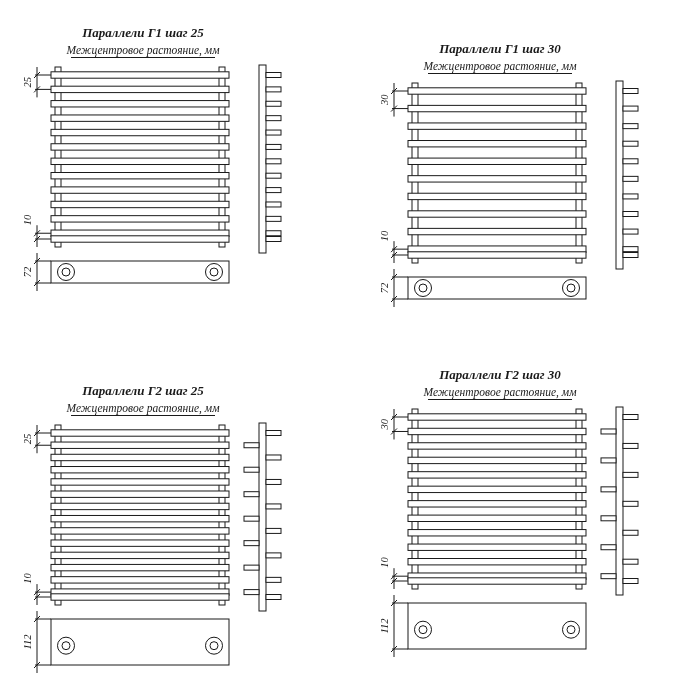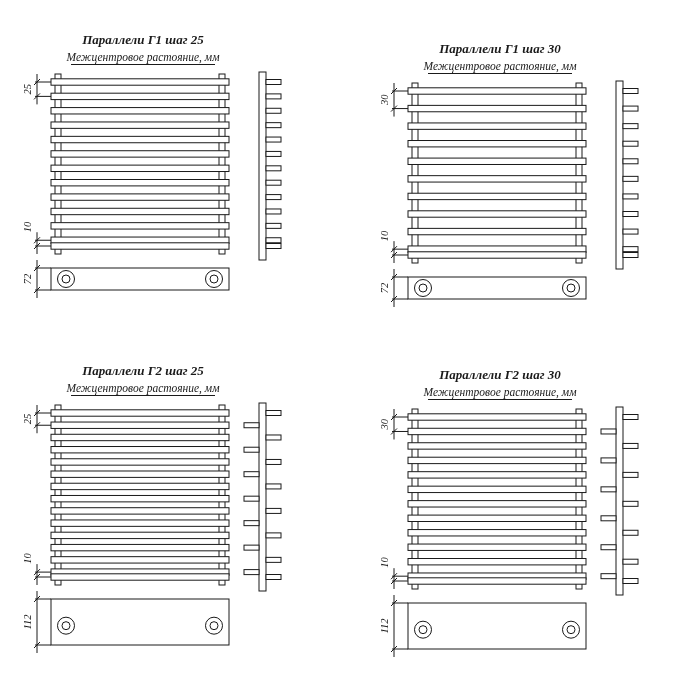--- a/index.html
+++ b/index.html
@@ -7,21 +7,21 @@
        font-family:"Liberation Serif",serif;}
   .panel{position:absolute;width:350px;height:325px;}
   svg text{fill:#1a1a1a;}
   .title{font:italic bold 13px "Liberation Serif",serif;}
   .subtitle{font:italic 11.5px "Liberation Serif",serif;}
   .dim{font:italic 10.5px "Liberation Serif",serif;}
 </style>
 </head>
 <body>
 
-<div class="panel" style="left:15px;top:19px">
+<div class="panel" style="left:15px;top:12px">
   <svg width="350" height="325" viewBox="0 0 350 325">
     <text class="title" x="128" y="25" text-anchor="middle">Параллели Г1 шаг 25</text>
     <text class="subtitle" x="128" y="42" text-anchor="middle">Межцентровое растояние, мм</text>
     <g>
         <line x1="56" y1="45.5" x2="200" y2="45.5" stroke="#1a1a1a" stroke-width="1"></line>
         <g>
           <rect x="40" y="55" width="6" height="180" fill="#fff" stroke="#1a1a1a" stroke-width="1"></rect>
           <rect x="204" y="55" width="6" height="180" fill="#fff" stroke="#1a1a1a" stroke-width="1"></rect>
           <rect x="36" y="59.8" width="178" height="6.4" fill="#fff" stroke="#1a1a1a" stroke-width="1"></rect>
           <rect x="36" y="74.1859649122807" width="178" height="6.4" fill="#fff" stroke="#1a1a1a" stroke-width="1"></rect>
@@ -143,21 +143,21 @@
           <line x1="19" y1="252" x2="25" y2="246" stroke="#1a1a1a" stroke-width="1"></line>
           <line x1="19" y1="274" x2="25" y2="268" stroke="#1a1a1a" stroke-width="1"></line>
         </g>
       </g>
     <text class="dim" text-anchor="middle" transform="translate(16,71.78571428571428) rotate(-90)">30</text>
     <text class="dim" text-anchor="middle" transform="translate(16,208.0714285714286) rotate(-90)">10</text>
     <text class="dim" text-anchor="middle" transform="translate(16,260) rotate(-90)">72</text>
   </svg>
 </div>
 
-<div class="panel" style="left:15px;top:350px">
+<div class="panel" style="left:15px;top:370px">
   <svg width="350" height="325" viewBox="0 0 350 325">
     <text class="title" x="128" y="25" text-anchor="middle">Параллели Г2 шаг 25</text>
     <text class="subtitle" x="128" y="42" text-anchor="middle">Межцентровое растояние, мм</text>
     <g>
         <line x1="56" y1="45.5" x2="200" y2="45.5" stroke="#1a1a1a" stroke-width="1"></line>
         <g>
           <rect x="40" y="55" width="6" height="180" fill="#fff" stroke="#1a1a1a" stroke-width="1"></rect>
           <rect x="204" y="55" width="6" height="180" fill="#fff" stroke="#1a1a1a" stroke-width="1"></rect>
           <rect x="36" y="59.8" width="178" height="6.4" fill="#fff" stroke="#1a1a1a" stroke-width="1"></rect>
           <rect x="36" y="72.03880597014926" width="178" height="6.4" fill="#fff" stroke="#1a1a1a" stroke-width="1"></rect>

